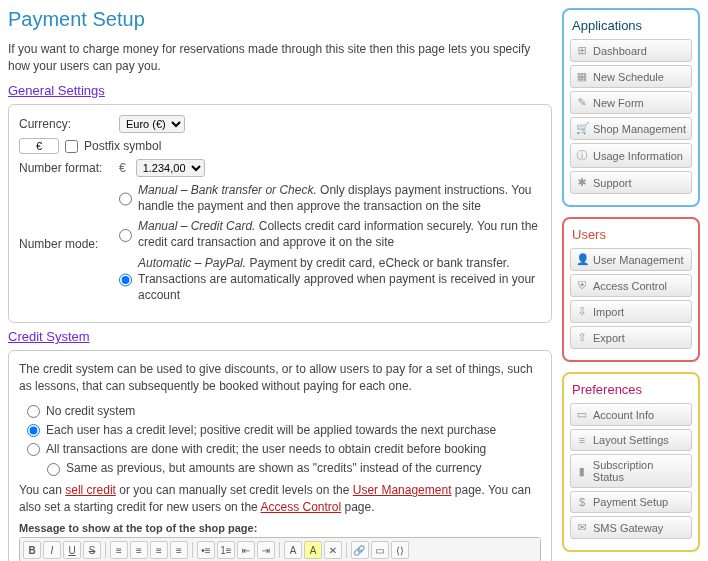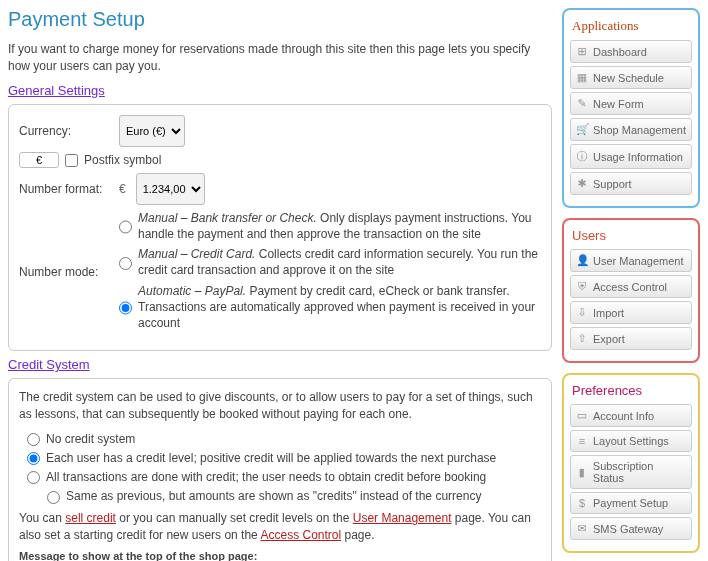--- a/index.html
+++ b/index.html
@@ -18,21 +18,21 @@
 
   h1.page-title { color:#2a8dc0; font-size:20px; font-weight:400; margin:0 0 10px 0; }
   .intro { font-size:12px; line-height:1.4; margin-bottom:8px; }
   .section-title { color:#6d28d9; font-size:13px; font-weight:400; margin:6px 0;text-decoration:underline; }
   .panel { border:1px solid #ccc; border-radius:6px; padding:10px; background:#fff; }
 
   .row { display:flex; align-items:center; margin-bottom:5px; font-size:12px; line-height:1.35; }
   .row .label { width:100px; color:#444; }
   .row .value { flex:1; display:flex; align-items:center; gap:6px; flex-wrap:wrap; }
   .sym-input { width:40px; padding:1px 3px; border:1px solid #bbb; border-radius:3px; font-size:11px; text-align:center; }
-  select { font-size:11px; border:1px solid #bbb; border-radius:3px; background:#f3f3f3; padding:8px 2px; }
+  select { font-size:11px; border:1px solid #bbb; border-radius:3px; background:#f3f3f3; padding:1px 2px; }
   .gw-list { flex:1; }
   .gw-opt { display:flex; gap:6px; margin-bottom:4px; line-height:1.35; }
   .gw-opt .text { flex:1; }
   .italic { font-style:italic; }
   a.link { color:#b91c1c; text-decoration:underline; cursor:pointer; }
 
   .credit-opts { margin:8px 0 6px 8px; }
   .credit-opt { display:flex; align-items:flex-start; gap:6px; margin-bottom:3px; line-height:1.35; }
   .credit-opt.indent { margin-left:20px;align-items:center; }
 
@@ -41,21 +41,21 @@
   .toolbar { display:flex; gap:2px; padding:3px; border-bottom:1px solid #ccc; background:#f5f5f5; align-items:center; flex-wrap:wrap; }
   .tbtn { width:18px; height:18px; border:1px solid #ccc; background:#fafafa; border-radius:2px; display:flex; align-items:center; justify-content:center; font-size:10px; cursor:pointer; color:#555; }
   .tsep { width:1px; height:16px; background:#ccc; margin:0 2px; }
 
   
   .side-box { border-radius:8px; padding:8px 6px 8px 6px; }
   .sb-blue { border:2px solid #6bb9e6; }
   .sb-red { border:2px solid #e06666; }
   .sb-yellow { border:2px solid #e7c85a; }
   .side-title { font-size:13px; font-weight:400; margin:0 0 6px 2px; }
-  .sb-blue .side-title { color:#c2410c;font-family:Liberation Serif, serif; }
+  .sb-blue .side-title { color:#0c4a6e; }
   .sb-red .side-title { color:#d14b2e; }
   .sb-yellow .side-title { color:#be185d; }
   .side-btn {
     display:flex; align-items:center; gap:5px;
     background:linear-gradient(#fdfdfd,#e8e8e8);
     border:1px solid #ccc; border-radius:3px;
     padding:4px 5px; margin-bottom:3px;
     font-size:11px; color:#666; cursor:pointer;
   }
   .side-btn .ic { width:12px; text-align:center; color:#999; font-size:11px; }

